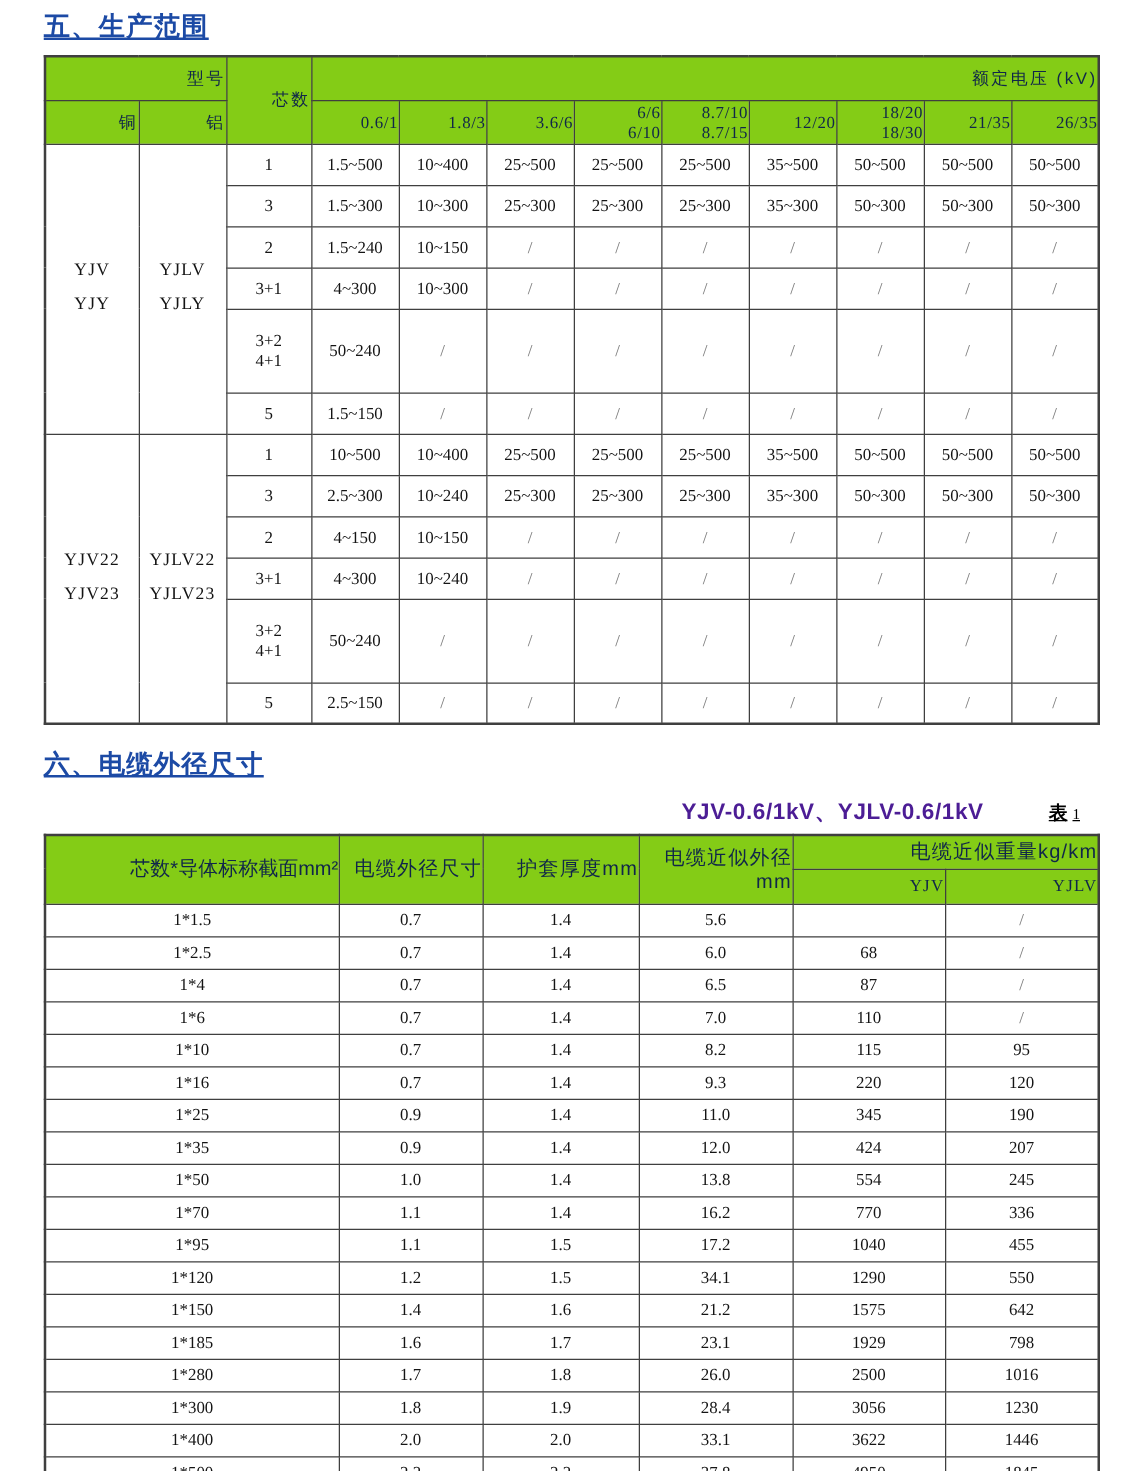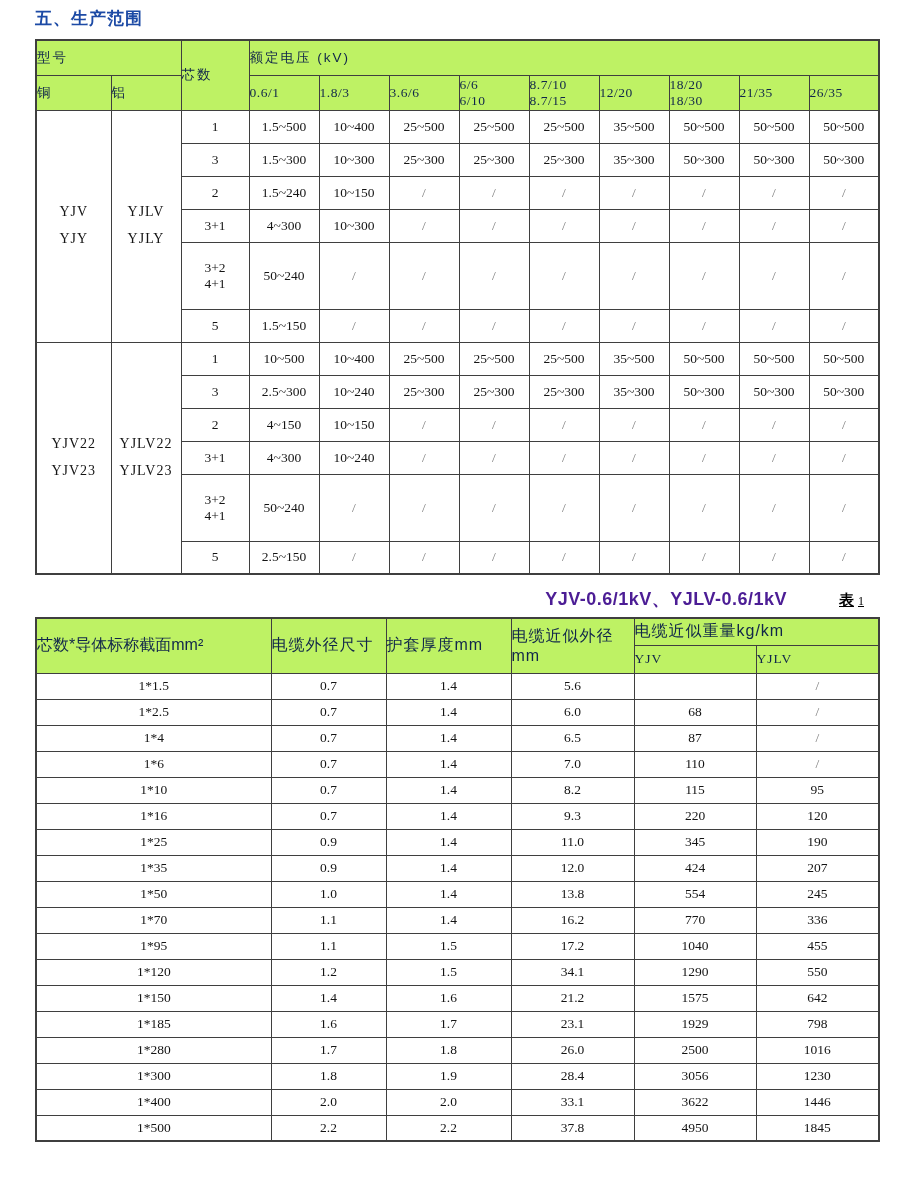--- a/index.html
+++ b/index.html
@@ -8,44 +8,45 @@
     width: 900px;
     height: 1177px;
     position: relative;
     font-family: "Liberation Sans", sans-serif;
     color: #1a1a1a;
     overflow: hidden;
   }
   .page { position: absolute; left: 35px; top: 0; width: 843px; }
 
   .section-title {
-    font-size: 17px;
+    font-size: 21px;
     font-weight: bold;
     color: #1c4aa5;
     letter-spacing: 1px;
     font-family: "Liberation Sans", sans-serif;
+    text-decoration: underline;
   }
   #title-5 { margin-top: 7px; }
   #title-6 { margin-top: 17px; }
 
   table {
     border-collapse: collapse;
     table-layout: fixed;
     width: 843px;
   }
   table, th, td { border: 1px solid #3f3f3f; }
   table { border: 2px solid #3f3f3f; }
 
   th {
-    background: #bef264;
+    background: #84cc16;
     font-weight: normal;
     font-size: 13.5px;
     color: #10264a;
     letter-spacing: 2px;
-    text-align: left;
+    text-align: right;
     vertical-align: middle;
     white-space: pre-line;
   }
   td {
     font-family: "Liberation Serif", serif;
     font-size: 13.5px;
     text-align: center;
     vertical-align: middle;
     white-space: pre-line;
     color: #141414;
@@ -295,20 +296,21 @@
           <td class="slash">/</td>
           <td class="slash">/</td>
           <td class="slash">/</td>
           <td class="slash">/</td>
           <td class="slash">/</td>
           <td class="slash">/</td>
         </tr>
       </tbody>
   </table>
 
+  <div id="title-6" class="section-title">六、电缆外径尺寸</div>
 
   <div class="subtitle-row">
     <span class="subtitle">YJV-0.6/1kV、YJLV-0.6/1kV</span>
     <span class="table-mark"><span>表</span><span class="num">1</span></span>
   </div>
 
   <table id="table2">
     <colgroup>
       <col style="width:235px">
         <col style="width:115px">

